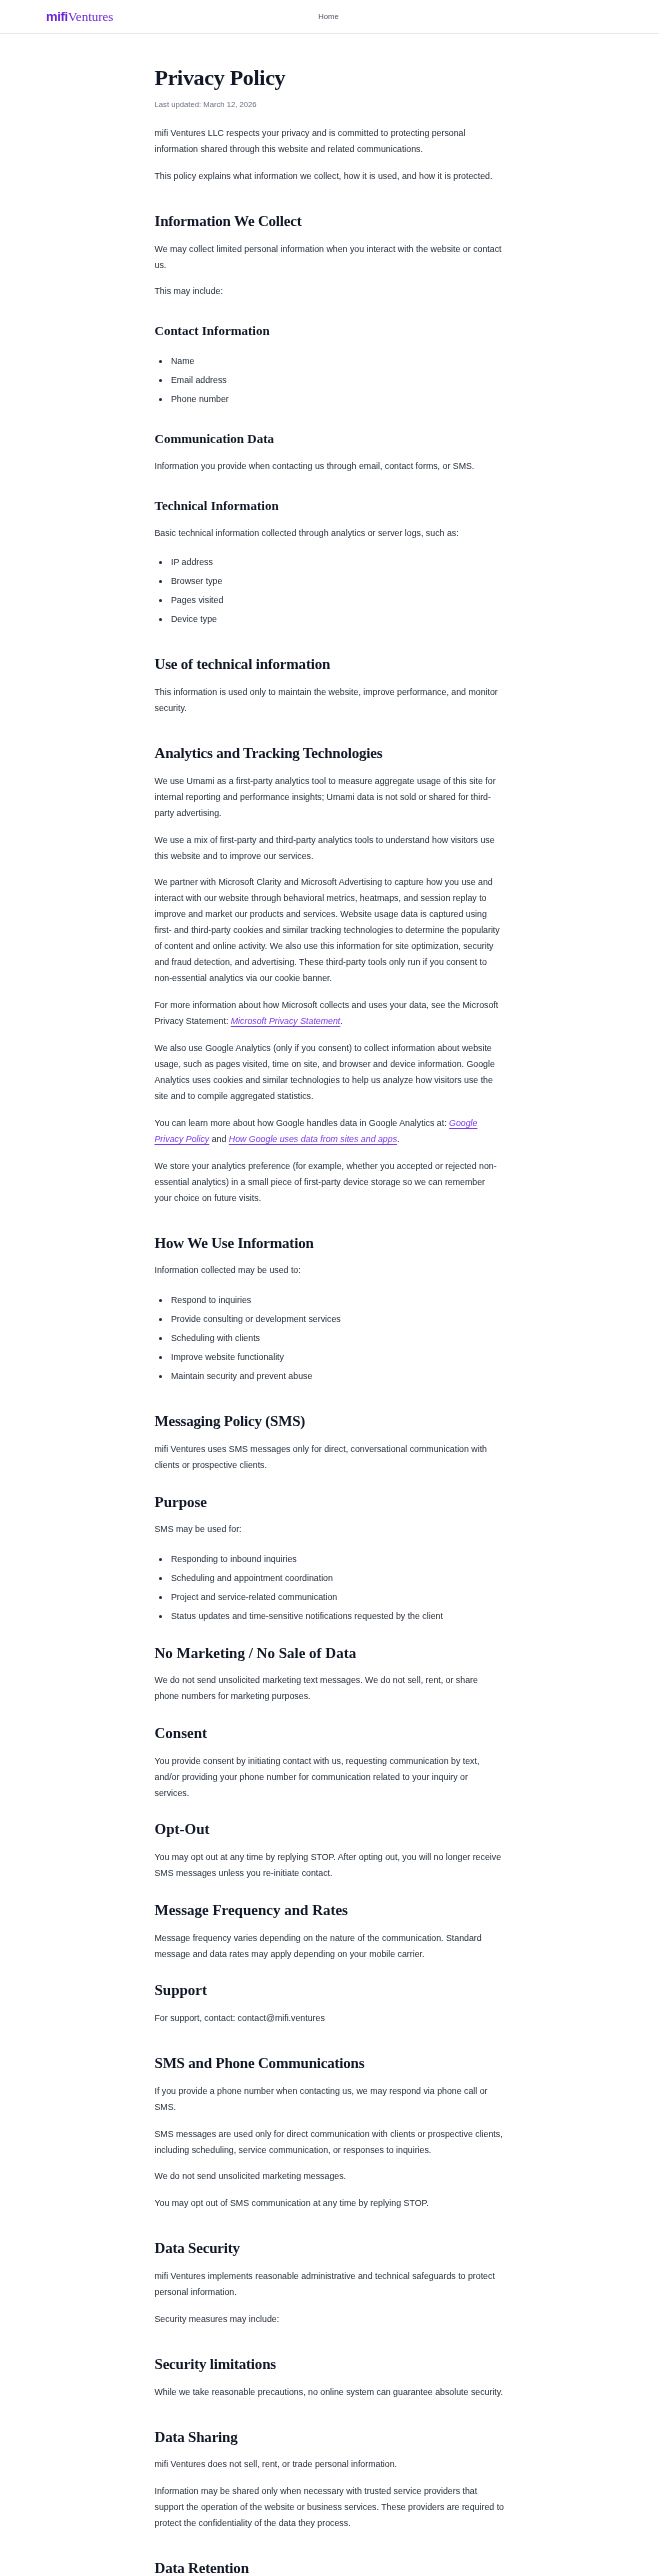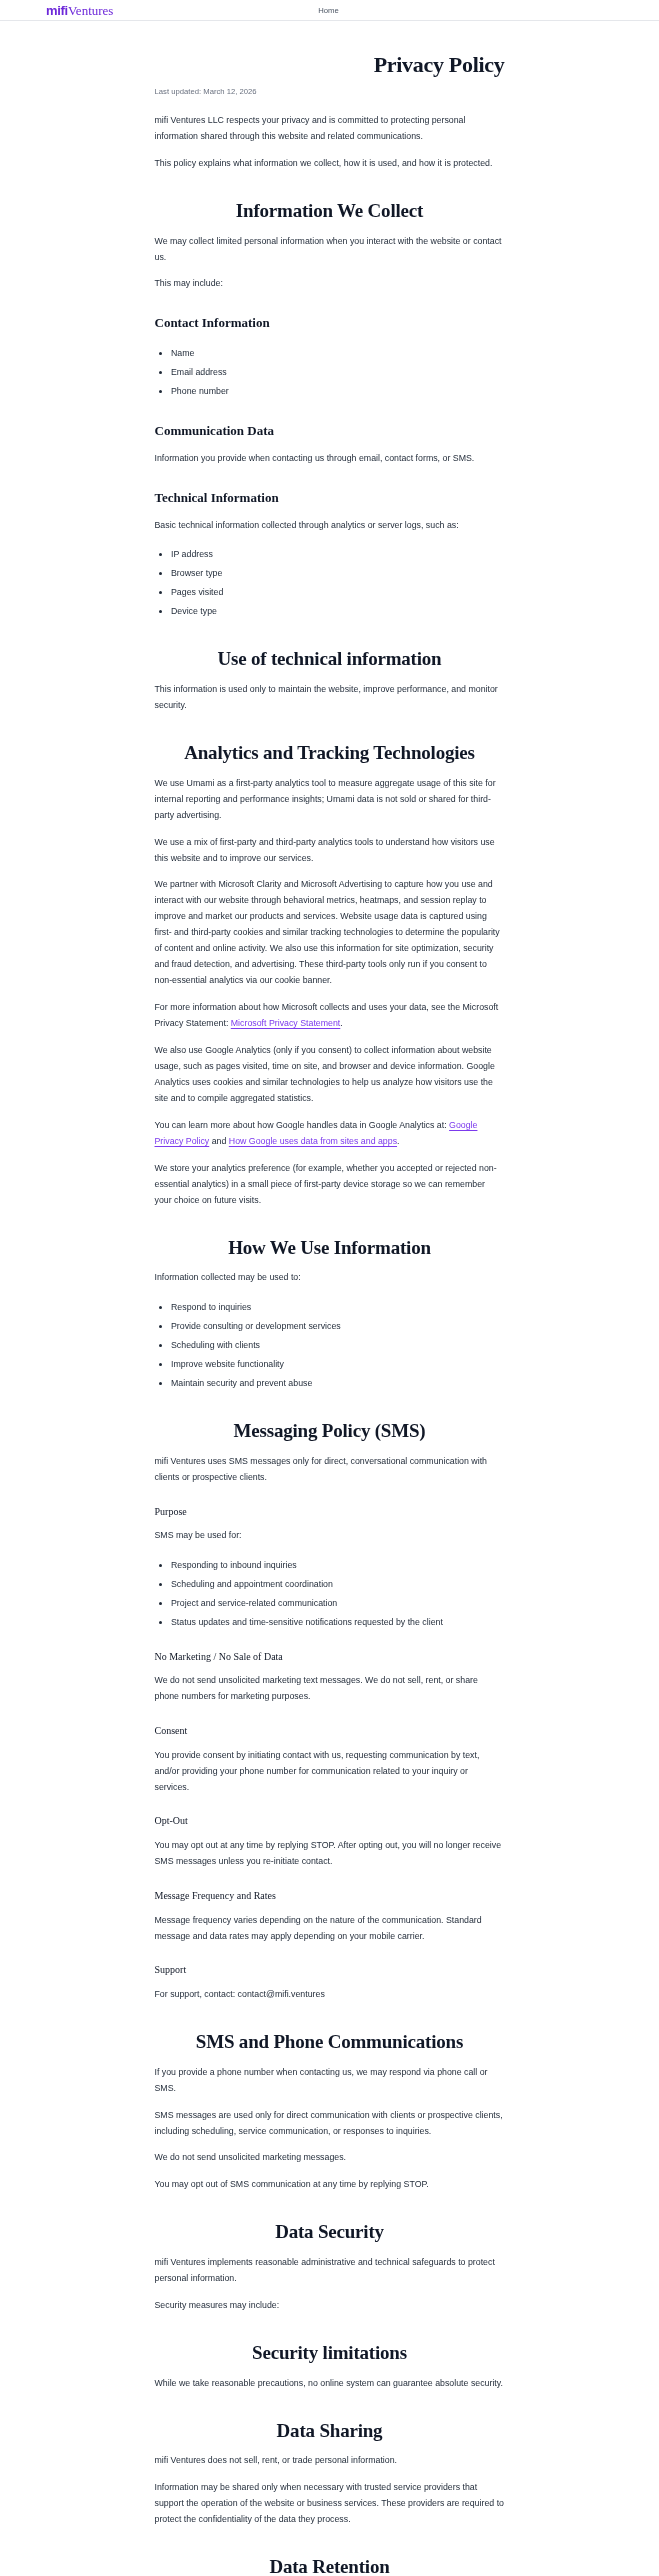--- a/index.html
+++ b/index.html
@@ -9,42 +9,42 @@
     --heading:#111827;
     --muted:#6b7280;
     --faint:#8a93a6;
     --border:#e5e7eb;
     --footer-link:#374151;
   }
   *{box-sizing:border-box;}
   html,body{margin:0;padding:0;background:#ffffff;color:var(--text);
     font-family:"Liberation Sans", sans-serif;}
   
-  .site-header{height:21px;border-bottom:0.5px solid var(--border);display:flex;align-items:center;background:#fff;}
+  .site-header{height:34px;border-bottom:0.5px solid var(--border);display:flex;align-items:center;background:#fff;}
   .header-inner{width:567px;max-width:calc(100% - 41px);margin:0 auto;display:flex;align-items:center;position:relative;}
   .logo{text-decoration:none;font-size:13px;color:var(--brand);line-height:1;white-space:nowrap;}
   .logo-sans{font-family:"Liberation Sans",sans-serif;font-weight:700;letter-spacing:-0.3px;}
   .logo-serif{font-family:"Liberation Serif",serif;font-weight:500;}
   .site-nav{position:absolute;left:50%;transform:translateX(-55%);}
   .site-nav a{color:#4b5563;font-size:7.7px;text-decoration:none;}
   
   main{max-width:350px;margin:0 auto;padding:32px 0 36px;}
   h1{font-family:"Liberation Serif",serif;font-weight:700;font-size:22px;line-height:1.1;
-     color:var(--heading);margin:0 0 10.3px;letter-spacing:-0.3px;text-align:right;}
+     color:var(--heading);margin:0 0 10.3px;letter-spacing:-0.3px;}
   .updated{color:var(--muted);font-size:7.7px;margin:0 0 15.5px;}
   article p{font-size:8.8px;line-height:16px;margin:10.8px 0;}
-  article h2{font-family:"Liberation Serif",serif;font-weight:700;font-size:19px;color:var(--heading);
-     margin:29px 0 4.1px;letter-spacing:-0.2px;text-align:center;}
+  article h2{font-family:"Liberation Serif",serif;font-weight:700;font-size:15px;color:var(--heading);
+     margin:29px 0 4.1px;letter-spacing:-0.2px;}
   article h3{font-family:"Liberation Serif",serif;font-weight:700;font-size:13px;color:var(--heading);
      margin:24px 0 3.1px;}
-  article h4{font-family:"Liberation Serif",serif;font-weight:400;font-size:10px;color:var(--heading);
+  article h4{font-family:"Liberation Serif",serif;font-weight:700;font-size:15px;color:var(--heading);
      margin:20.6px 0 1px;}
   article ul{margin:13.4px 0;padding-left:16.5px;}
   article li{font-size:8.8px;line-height:16px;margin:3.1px 0;}
-  a.content-link{color:var(--link);text-decoration:underline;text-underline-offset:1.5px;}
+  a.content-link{color:var(--link);text-decoration:underline;text-underline-offset:1.5px;font-style:italic;}
 </style>
 <title>Privacy Policy</title></head>
 <body>
 
 <header class="site-header">
   <div class="header-inner">
     <a href="#" class="logo"><span class="logo-sans">mifi</span><span class="logo-serif">Ventures</span></a>
     <nav class="site-nav">
       <a href="#">Home</a>
     </nav>

